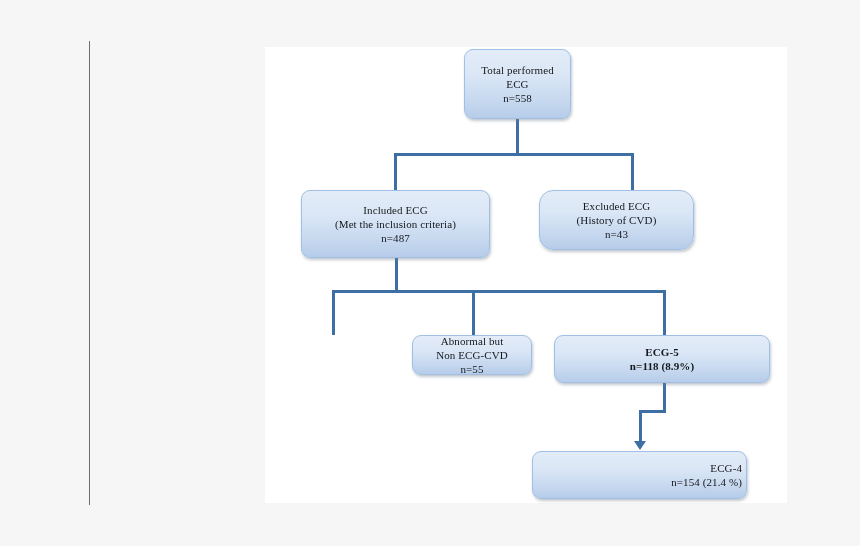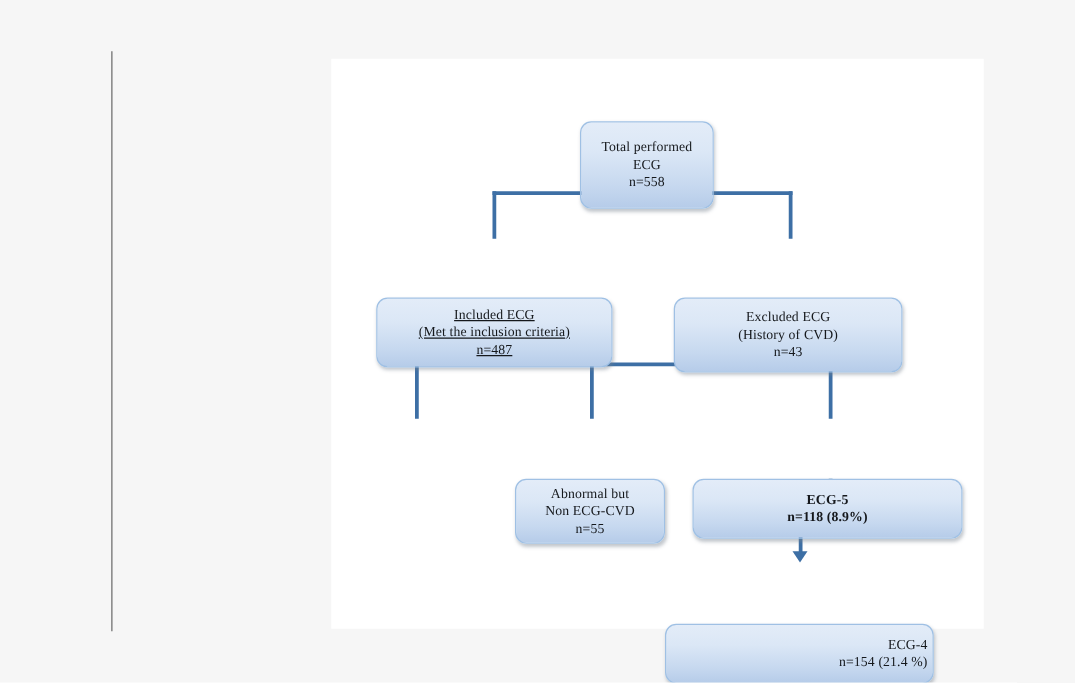--- a/index.html
+++ b/index.html
@@ -68,21 +68,20 @@
     display: flex;
     flex-direction: column;
     align-items: center;
     justify-content: center;
     text-align: center;
     color: #15181c;
     font-size: 11px;
     line-height: 1.28;
     letter-spacing: 0.1px;
     padding: 2px 4px;
-    margin-top: 48px;
   }
   .node .ln { display: block; white-space: nowrap; }
 </style>
 </head>
 <body>
 
 <div id="root">
 
   <div id="left-rule"></div>
 
@@ -103,34 +102,34 @@
     <div class="line h" style="left:374px; top:363px; width:27px;"></div>
     <div class="line v" style="left:374px; top:363px; height:34px;"></div>
     <div class="arrow-head" style="left:369px; top:394px;"></div>
 
     <div class="node" style="left:199px; top:2px; width:107px; height:70px;">
       <span class="ln">Total performed</span>
       <span class="ln">ECG</span>
       <span class="ln">n=558</span>
     </div>
 
-    <div class="node" style="left:36px; top:143px; width:189px; height:56px;text-decoration:underline;">
+    <div class="node" style="left:36px; top:143px; width:189px; height:68px;">
       <span class="ln">Included ECG</span>
       <span class="ln">(Met the inclusion criteria)</span>
       <span class="ln">n=487</span>
     </div>
 
-    <div class="node" style="left:274px; top:143px; width:183px; height:60px;">
+    <div class="node" style="left:274px; top:143px; width:155px; height:60px;border-radius:14px;">
       <span class="ln">Excluded ECG</span>
       <span class="ln">(History of CVD)</span>
       <span class="ln">n=43</span>
     </div>
 
 
-    <div class="node" style="left:147px; top:288px; width:120px; height:52px;">
+    <div class="node" style="left:147px; top:288px; width:120px; height:40px;">
       <span class="ln">Abnormal but</span>
       <span class="ln">Non ECG-CVD</span>
       <span class="ln">n=55</span>
     </div>
 
     <div class="node" style="left:289px; top:288px; width:216px; height:48px;font-weight:bold;">
       <span class="ln">ECG-5</span>
       <span class="ln">n=118 (8.9%)</span>
     </div>
 

